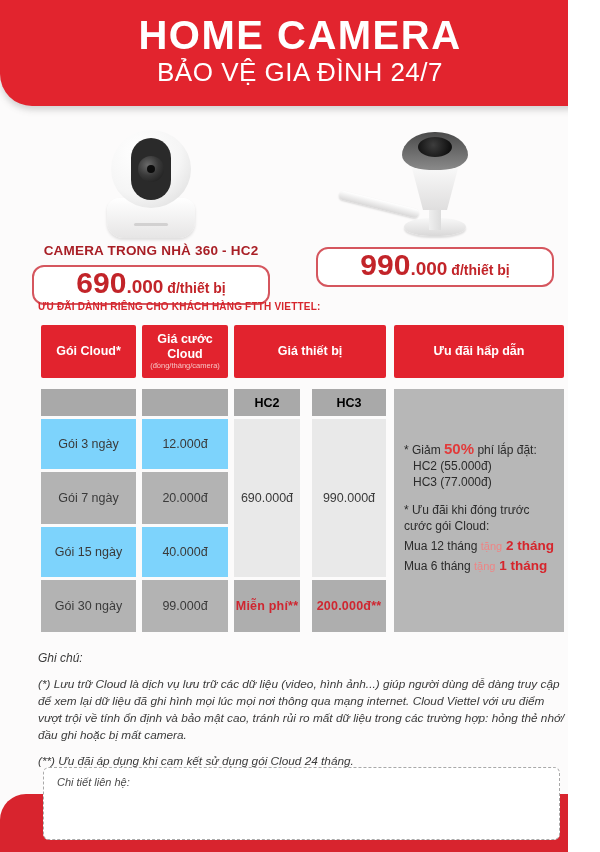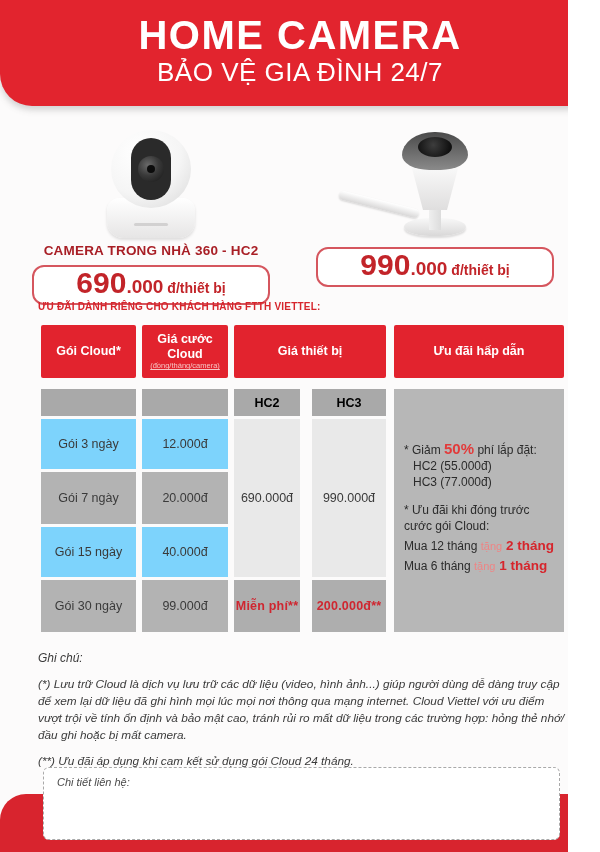--- a/index.html
+++ b/index.html
@@ -63,21 +63,21 @@
     background:linear-gradient(#f8f8f8,#d9d8d8);border-radius:50%/60%;box-shadow:0 2px 2px rgba(0,0,0,0.12);z-index:0;}
 
   
   .section-title{position:absolute;left:38px;top:301px;font-size:10px;font-weight:bold;color:#d6252c;letter-spacing:0.2px;}
 
   
   .pricing-table{position:absolute;left:41px;top:325px;width:523px;}
   .thead{display:grid;grid-template-columns:95px 6px 86px 6px 152px 8px 170px;height:53px;}
   .th{background:#e2232e;color:#ffffff;font-weight:bold;font-size:12.5px;border-radius:2px;
     display:flex;flex-direction:column;align-items:center;justify-content:center;text-align:center;line-height:1.15;}
-  .th-sub{font-size:7.5px;font-weight:normal;color:#f6c2c2;margin-top:1px;text-decoration:underline;}
+  .th-sub{font-size:7.5px;font-weight:normal;color:#f6c2c2;margin-top:1px;}
   .tc1{grid-column:1;} .tc2{grid-column:3;} .tc3{grid-column:5;} .tc4{grid-column:7;}
 
   .tbody{
     margin-top:11px;display:grid;
     grid-template-columns:95px 6px 86px 6px 66px 12px 74px 8px 170px;
     grid-template-rows:27px 3px 50px 3px 52px 3px 50px 3px 52px;
   }
   .cell{display:flex;align-items:center;justify-content:center;font-size:12.5px;color:#3a3a3a;text-align:center;}
   .bg-subhead{background:#a9a9a9;font-weight:bold;color:#000000;}
   .bg-light{background:#7dd3fc;}

